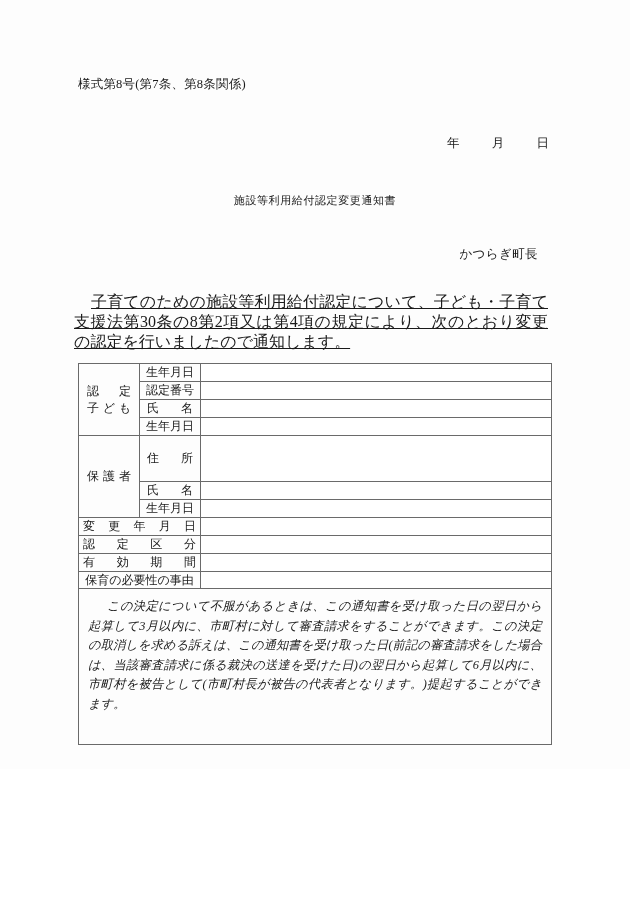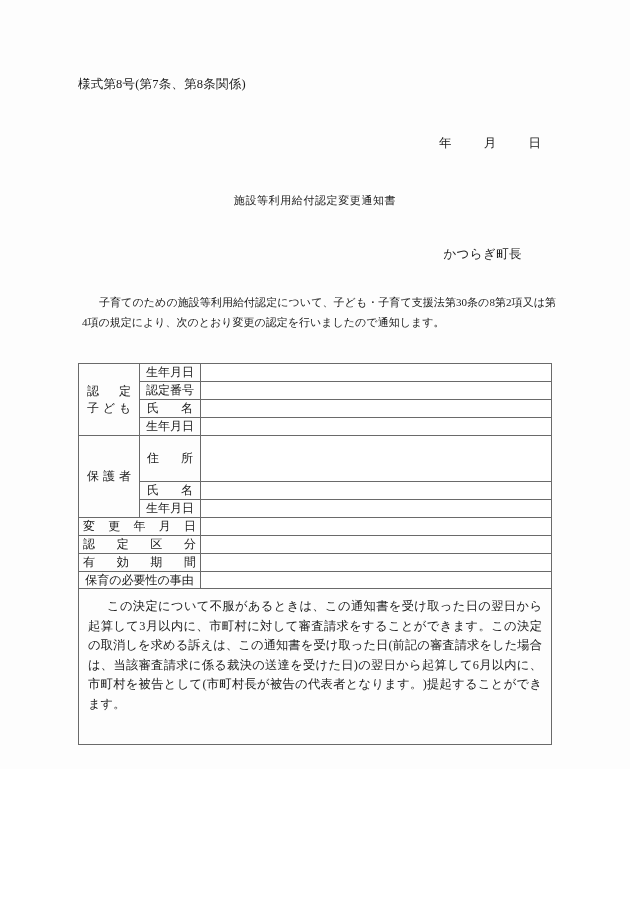--- a/index.html
+++ b/index.html
@@ -37,20 +37,21 @@
 
   
   .date-line {
     position: absolute;
     left: 0;
     top: 135px;
     width: 552px;
     text-align: right;
     font-size: 12.5px;
     white-space: nowrap;
+    padding-left: 8px;
   }
   .date-line .d-unit {
     display: inline-block;
   }
   .date-line .d-gap {
     display: inline-block;
     width: 26px;
   }
   .date-line .d-tail {
     display: inline-block;
@@ -64,39 +65,40 @@
     top: 193px;
     width: 630px;
     text-align: center;
     font-size: 11px;
     letter-spacing: 0.6px;
   }
 
   
   .issuer {
     position: absolute;
-    left: 0;
+    left: 16px;
     top: 246px;
     width: 522px;
     text-align: right;
     font-size: 12.5px;
     letter-spacing: 0.4px;
   }
 
   
   .body-para {
     position: absolute;
-    left: 82px;
+    left: 74px;
     top: 292px;
     width: 474px;
-    font-size: 11px;
+    font-size: 16px;
     line-height: 20px;
     text-indent: 17px;
     text-align: justify;
     text-justify: inter-ideograph;
+    text-decoration: underline;
   }
 
   
   .form-table {
     position: absolute;
     left: 78px;
     top: 363px;
     width: 474px;
     border-collapse: collapse;
     table-layout: fixed;
@@ -159,20 +161,21 @@
   
   .notice-box {
     position: absolute;
     left: 78px;
     top: 588px;
     width: 474px;
     height: 157px;
     border: 1px solid #6a6a6a;
     box-sizing: border-box;
     background: #fdfdfd;
+    font-style: italic;
   }
   .notice-text {
     padding: 8px 9px 0 9px;
     font-size: 12.3px;
     line-height: 19.5px;
     text-indent: 19px;
     text-align: justify;
     text-justify: inter-ideograph;
   }
 </style>

